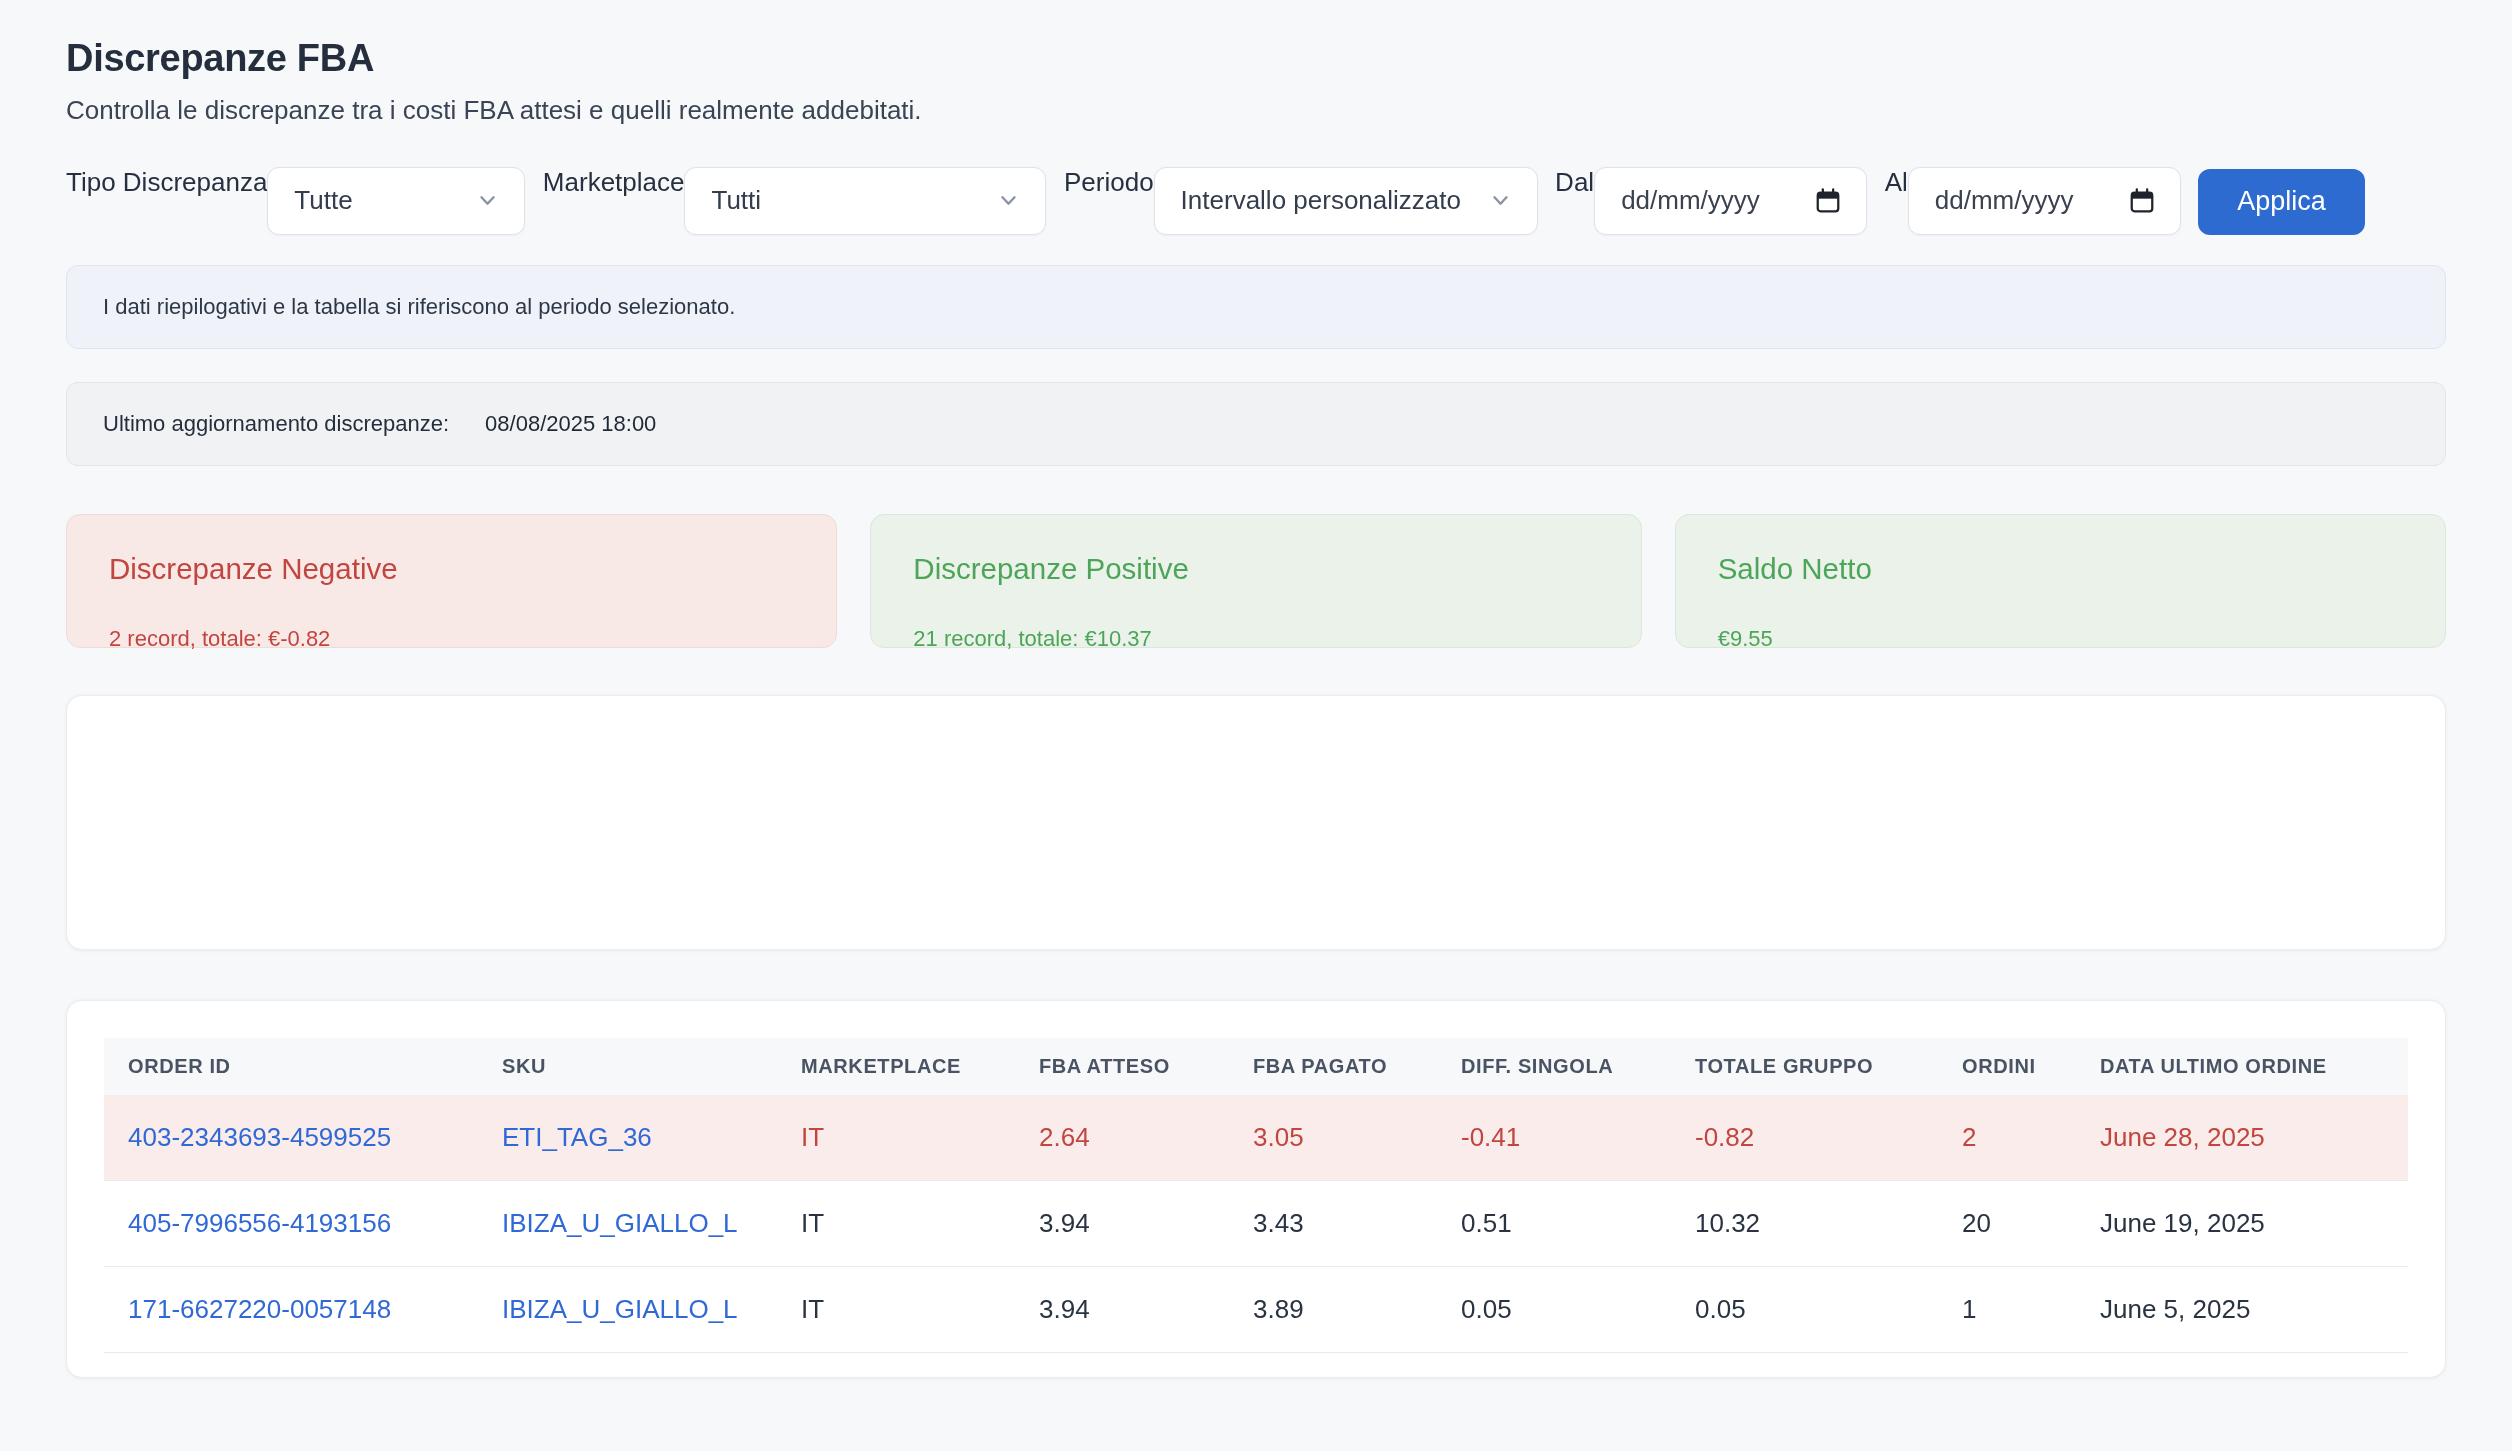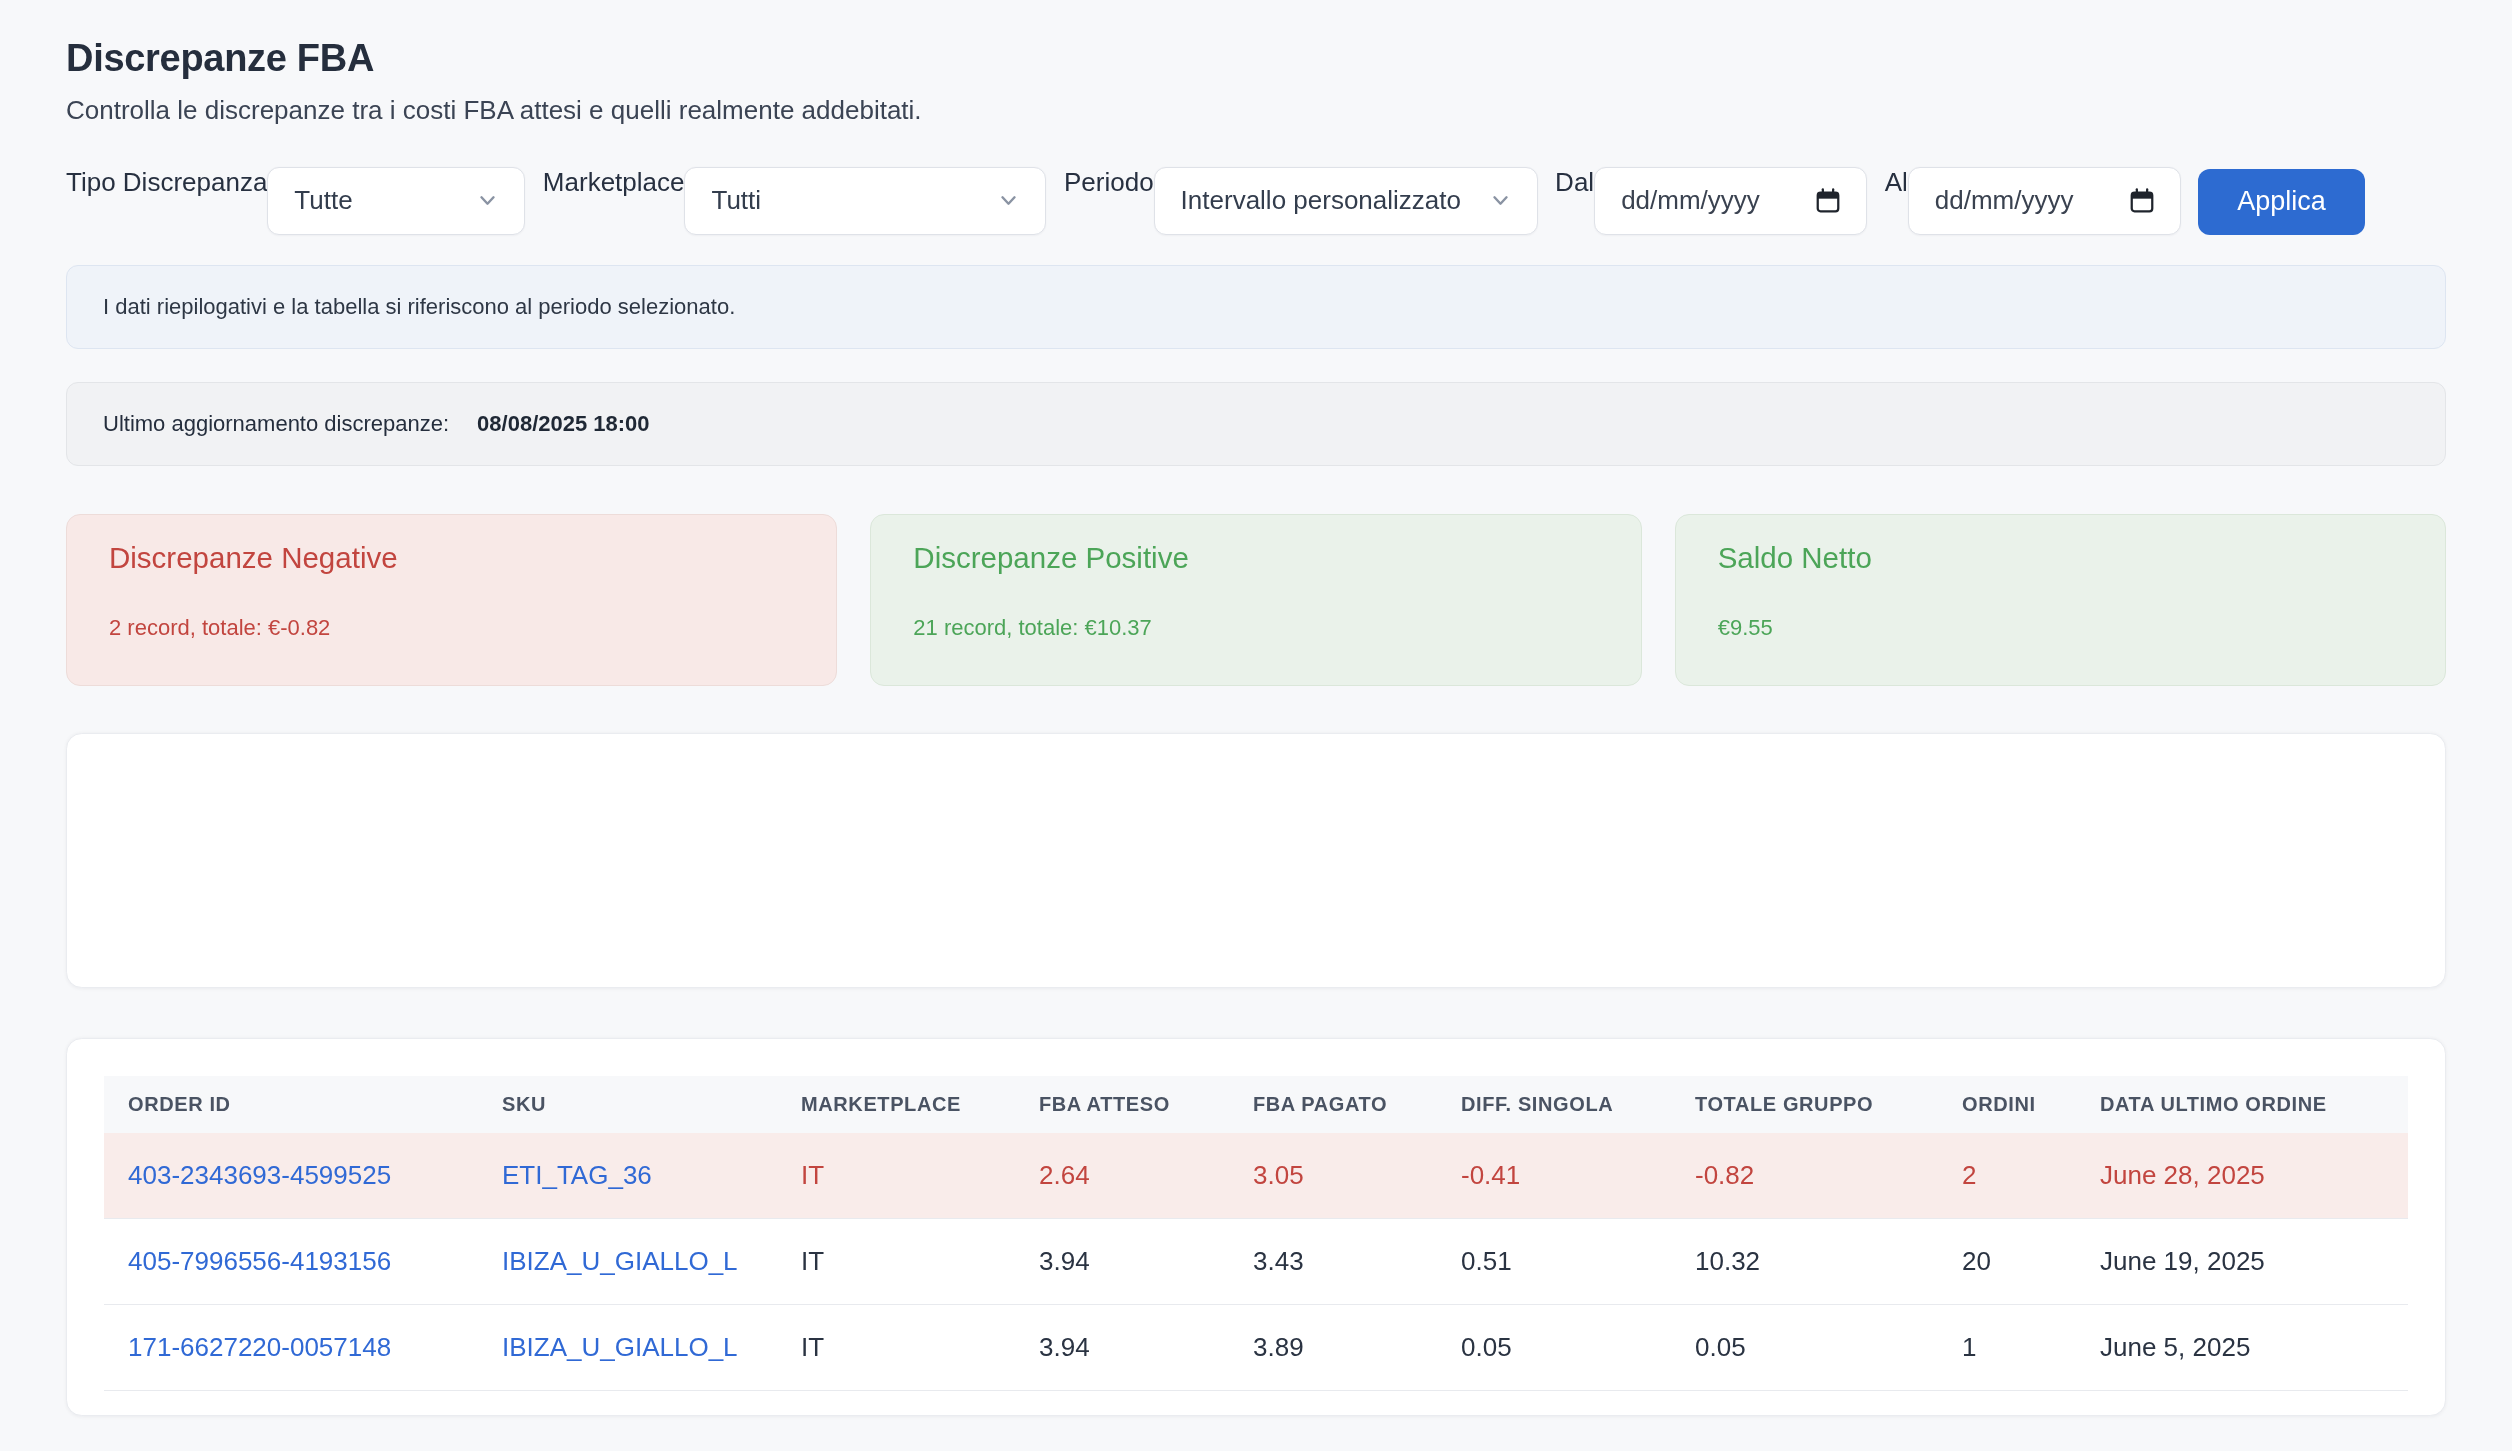--- a/index.html
+++ b/index.html
@@ -48,26 +48,26 @@
     font-family: "Liberation Sans", sans-serif; cursor: pointer;
   }
 
   
   .banner {
     margin-top: 30px; height: 84px; border-radius: 12px;
     display: flex; align-items: center; padding: 0 36px; font-size: 22px;
   }
   .banner-info { background: #eff3f9; border: 1.8px solid #dde5f1; color: #2e3745; }
   .banner-update { background: #f1f2f4; border: 1.8px solid #e3e5e8; color: #252e3d; margin-top: 33px; }
-  .banner-update strong { font-weight: 700; margin-left: 28px; color: #1f2835; }
+  .banner-update strong { font-weight: 400; margin-left: 36px; color: #1f2835; }
 
   
   .cards { margin-top: 48px; display: flex; gap: 33px; }
   .card {
-    flex: 1; height: 172px; border-radius: 14px; padding: 26px 42px;
+    flex: 1; height: 134px; border-radius: 14px; padding: 37px 42px;
   }
   .card-negative { background: #f8e9e7; border: 1.8px solid #eddcd9; }
   .card-positive { background: #eaf2ea; border: 1.8px solid #dbe7da; }
   .card h3 { font-size: 29.5px; font-weight: 400; }
   .card .card-detail { font-size: 22px; margin-top: 40px; }
   .card-negative h3, .card-negative .card-detail { color: #c2453f; }
   .card-positive h3, .card-positive .card-detail { color: #4ca558; }
 
   
   .panel {

